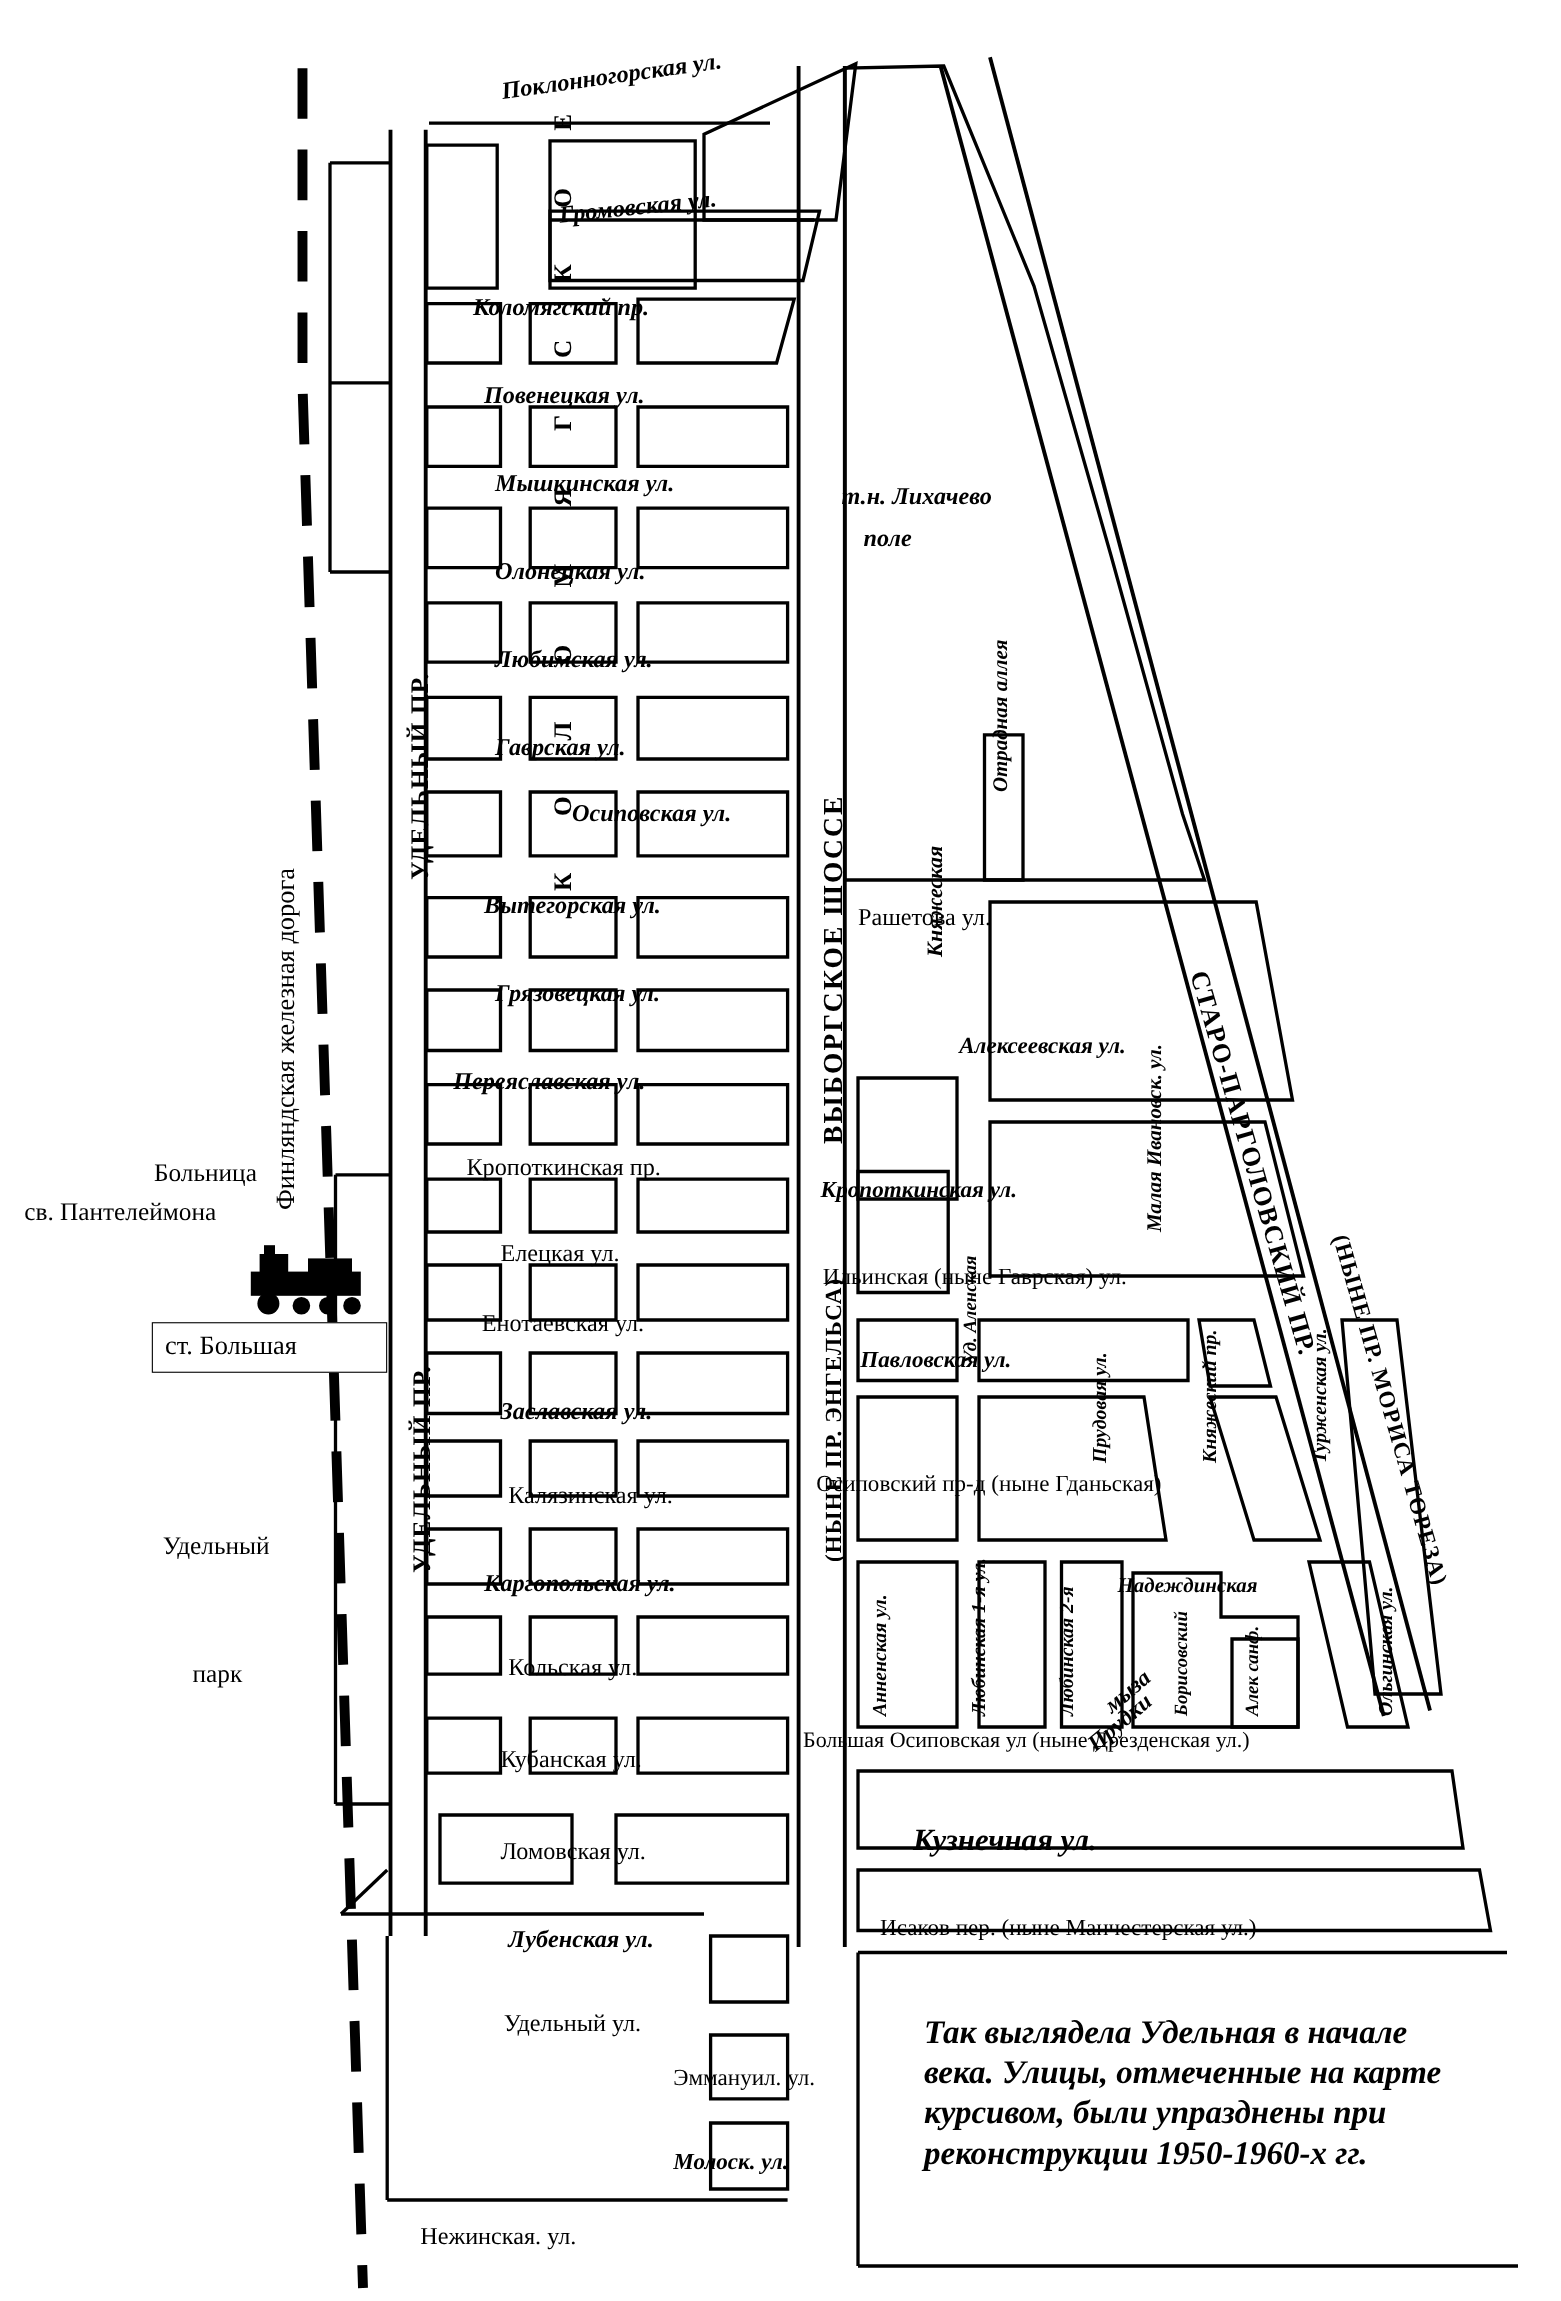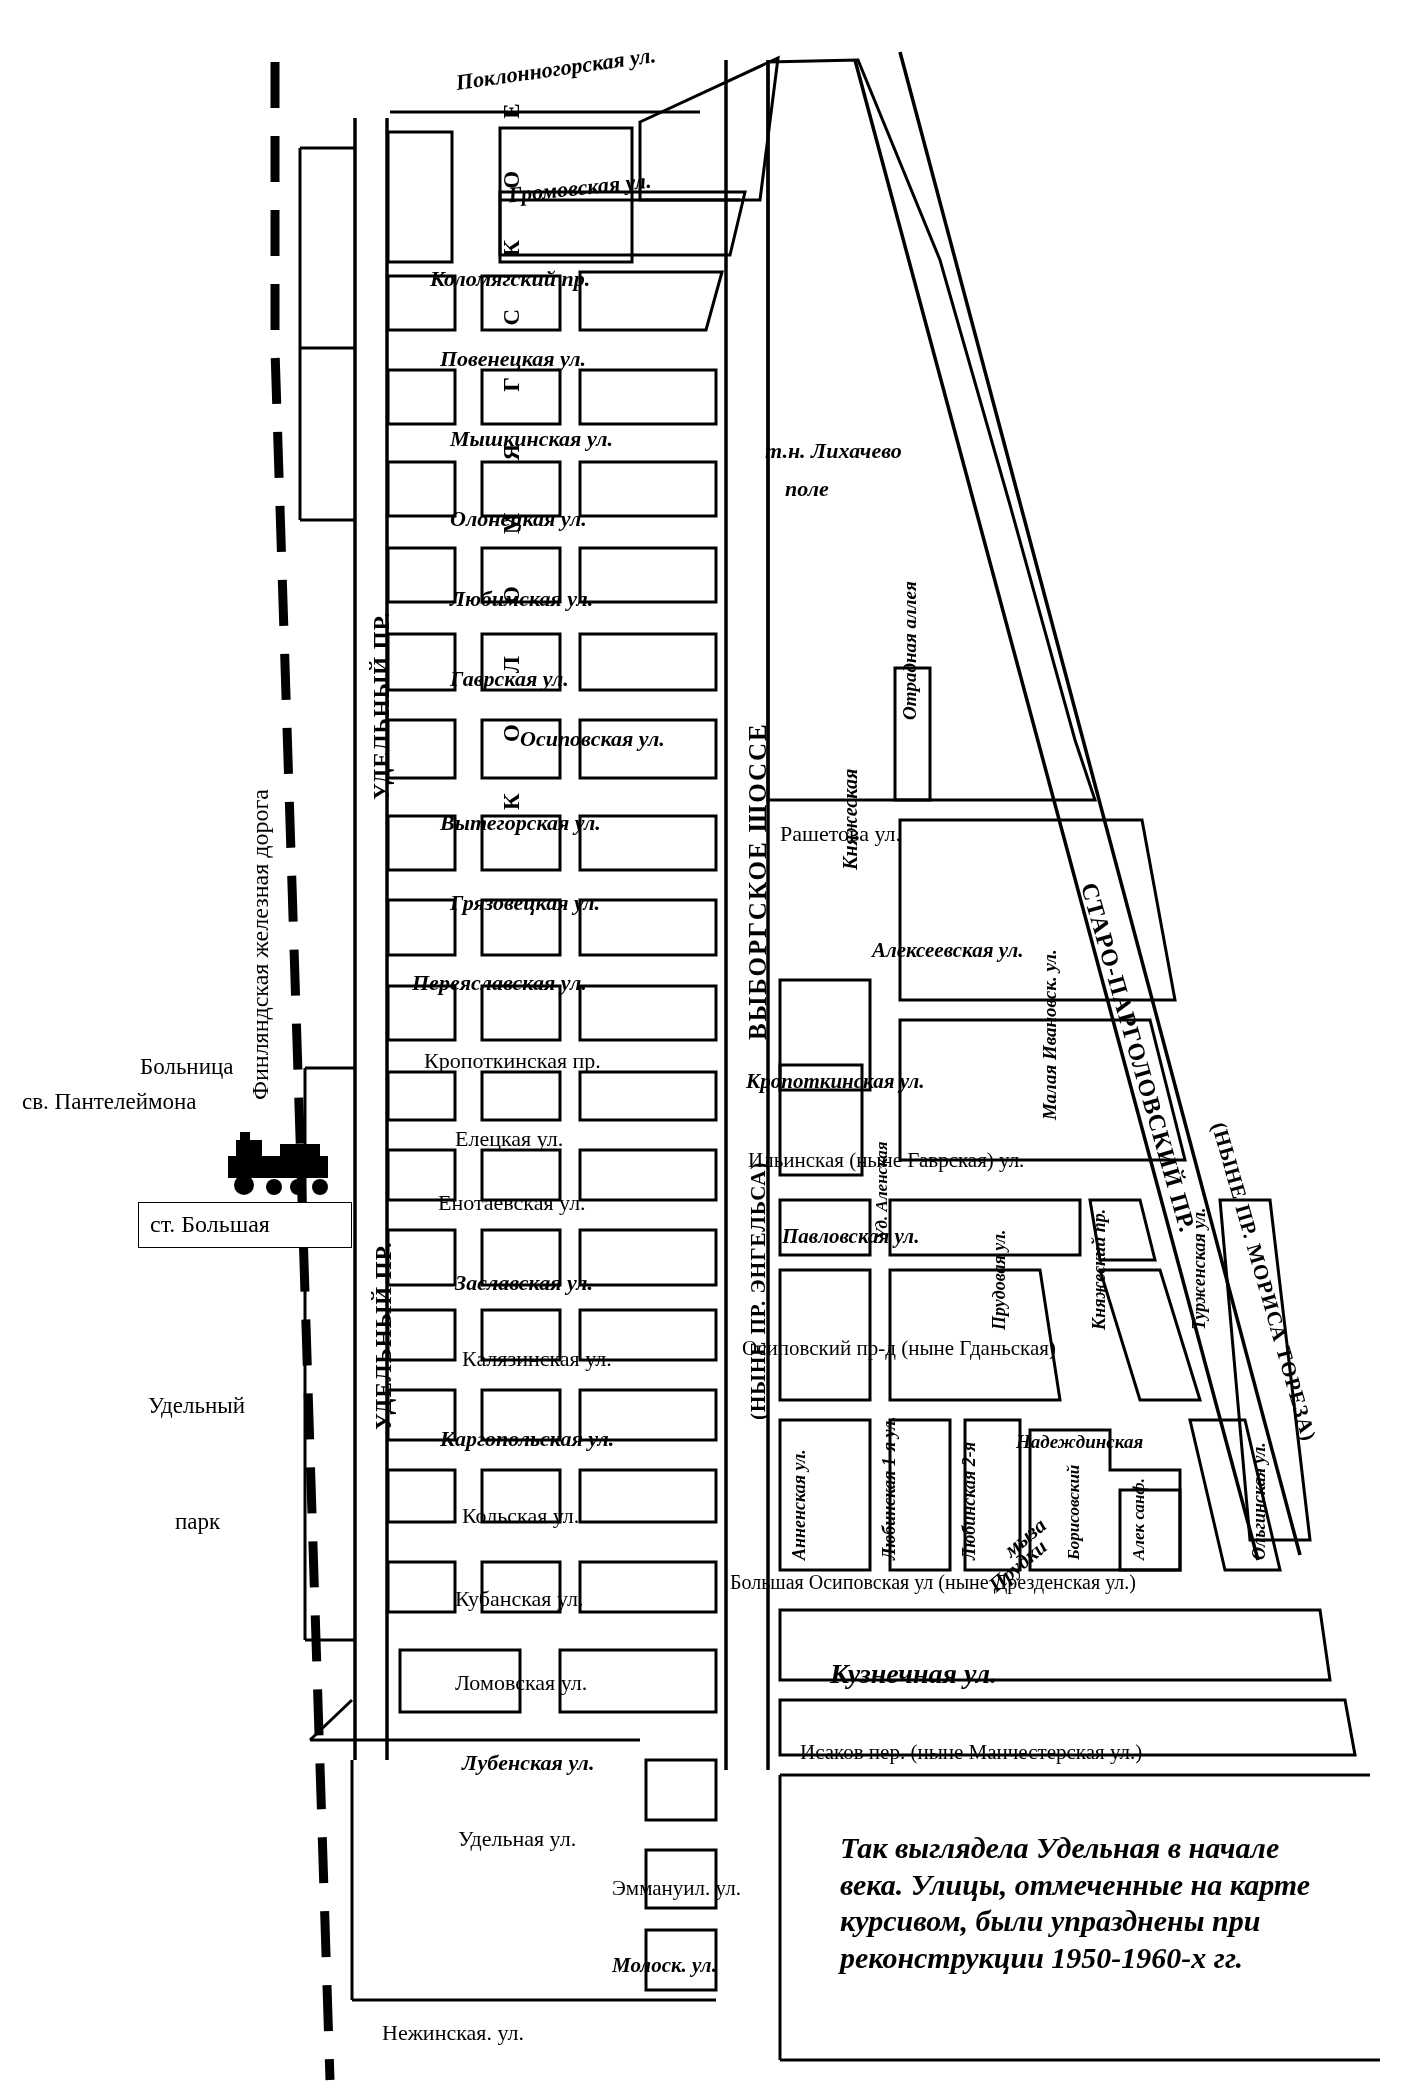--- a/index.html
+++ b/index.html
@@ -178,21 +178,21 @@
 <div class="lbl up" style="left:424px;top:1050px;font-size:22px;font-style:normal;font-weight:normal;">Кропоткинская пр.</div>
 <div class="lbl" style="left:455px;top:1128px;font-size:22px;">Елецкая ул.</div>
 <div class="lbl" style="left:438px;top:1192px;font-size:22px;">Енотаевская ул.</div>
 <div class="lbl it" style="left:455px;top:1272px;font-size:22px;">Заславская ул.</div>
 <div class="lbl" style="left:462px;top:1348px;font-size:22px;">Калязинская ул.</div>
 <div class="lbl it" style="left:440px;top:1428px;font-size:22px;">Каргопольская ул.</div>
 <div class="lbl" style="left:462px;top:1505px;font-size:22px;">Кольская ул.</div>
 <div class="lbl" style="left:455px;top:1588px;font-size:22px;">Кубанская ул.</div>
 <div class="lbl" style="left:455px;top:1672px;font-size:22px;">Ломовская ул.</div>
 <div class="lbl it" style="left:462px;top:1752px;font-size:22px;">Лубенская ул.</div>
-<div class="lbl" style="left:458px;top:1828px;font-size:22px;">Удельная ул.</div>
+<div class="lbl" style="left:458px;top:1828px;font-size:22px;">Удельный ул.</div>
 <div class="lbl" style="left:612px;top:1878px;font-size:21px;">Эммануил. ул.</div>
 <div class="lbl it" style="left:612px;top:1955px;font-size:21px;">Молоск. ул.</div>
 <div class="lbl" style="left:382px;top:2022px;font-size:22px;">Нежинская. ул.</div>
 
 <div class="lbl" style="left:780px;top:790px;font-size:22px;margin-top:33px;">Рашетова ул.</div>
 <div class="lbl it" style="left:872px;top:940px;font-size:21px;">Алексеевская ул.</div>
 <div class="lbl it" style="left:746px;top:1071px;font-size:21px;">Кропоткинская ул.</div>
 <div class="lbl" style="left:748px;top:1150px;font-size:21px;">Ильинская (ныне Гаврская) ул.</div>
 <div class="lbl it" style="left:782px;top:1226px;font-size:21px;text-align:center;">Павловская ул.</div>
 <div class="lbl" style="left:742px;top:1338px;font-size:21px;">Осиповский пр-д (ныне Гданьская)</div>

